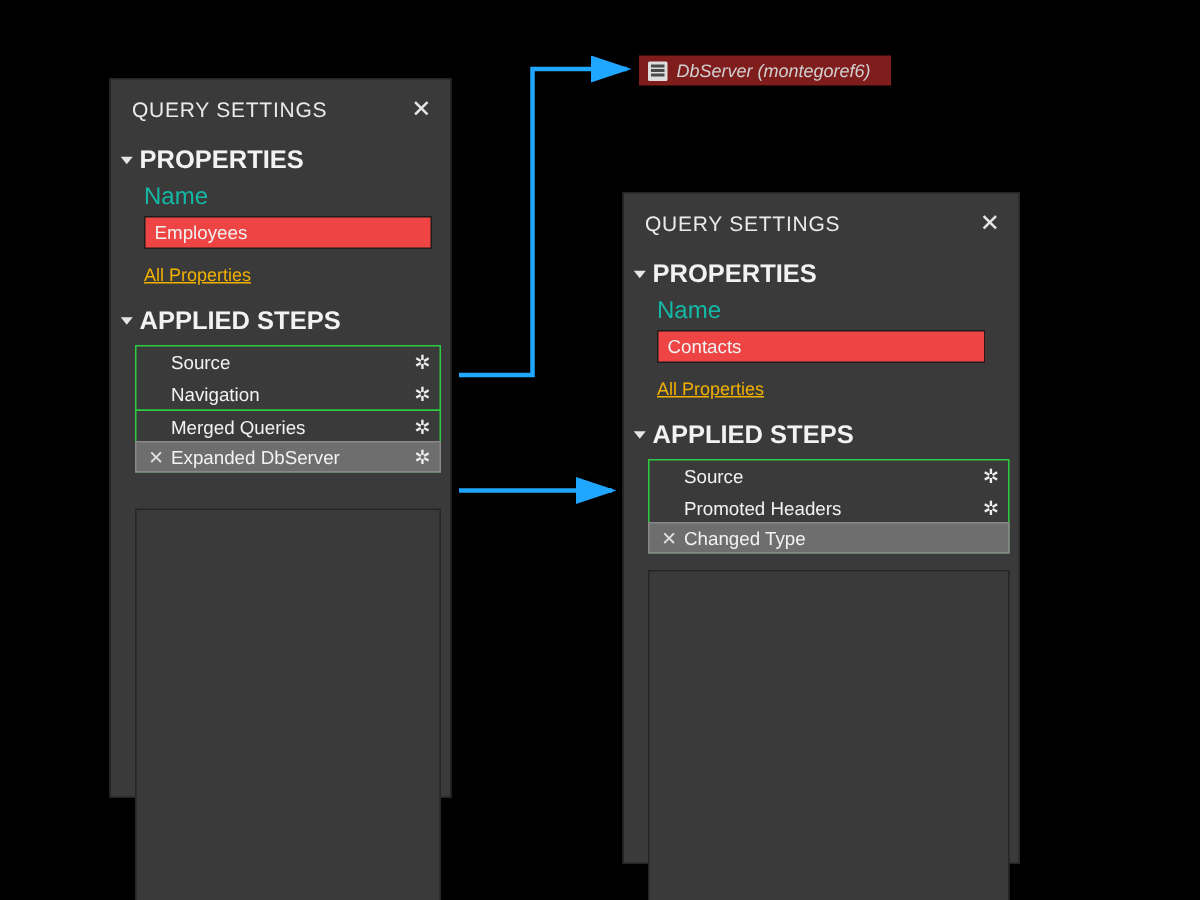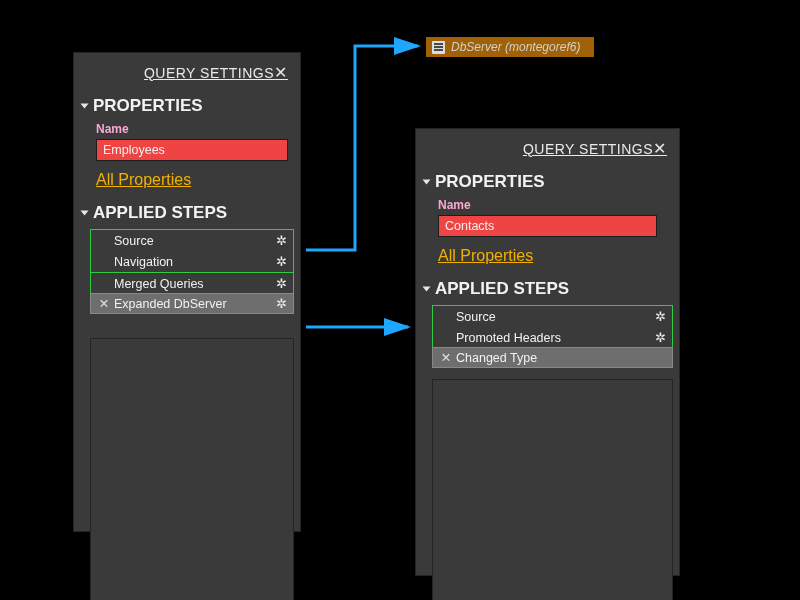--- a/index.html
+++ b/index.html
@@ -19,27 +19,26 @@
     position: absolute;
     background: #3a3a3a;
     border: 1px solid #252525;
   }
   .panel-left { left: 73px; top: 52px; width: 228px; height: 480px; }
   .panel-right { left: 415px; top: 128px; width: 265px; height: 448px; }
 
   .panel-title {
     display: flex;
     align-items: center;
-    justify-content: flex-end;
+    justify-content: space-between;
     padding: 10px 12px 10px 14px;
     font-size: 14px;
     letter-spacing: 0.5px;
     font-weight: 400;
     color: #eaeaea;
-    text-decoration: underline;
   }
   .close-x { font-size: 16px; color: #e6e6e6; cursor: pointer; font-weight: 300; }
 
   .section-header {
     display: flex;
     align-items: center;
     gap: 4px;
     padding: 4px 6px 4px 6px;
     font-size: 17px;
     font-weight: 600;
@@ -49,42 +48,41 @@
     display: inline-block;
     width: 0; height: 0;
     border-top: 4px solid transparent;
     border-bottom: 4px solid transparent;
     border-right: 5px solid #e6e6e6;
     transform: rotate(-90deg);
     margin: 0 2px 0 2px;
   }
 
   .field-label {
-    font-size: 12px;
-    color: #f9a8d4;
+    font-size: 16px;
+    color: #14b8a6;
     padding: 2px 0 3px 22px;
-    font-weight: bold;
   }
 
   .text-input {
     margin: 0 12px 6px 22px;
     background: #ef4444;
     border: 1px solid #1d1d1d;
     color: #f0f0f0;
     font-size: 12.5px;
     padding: 3px 6px;
     width: calc(100% - 34px);
     font-family: inherit;
   }
   .panel-right .text-input { width: calc(100% - 44px); }
 
   .link {
     display: inline-block;
     margin: 4px 0 10px 22px;
-    font-size: 16px;
+    font-size: 12px;
     color: #f2b100;
     text-decoration: underline;
     cursor: pointer;
   }
 
   .steps-box {
     margin: 2px 6px 4px 16px;
     min-height: 105px;
   }
   .group-hl {
@@ -131,21 +129,21 @@
     margin: 0 6px 6px 16px;
     height: calc(100% - 208px);
   }
   .panel-right .steps-body { height: calc(100% - 214px); }
 
   
   .db-chip {
     position: absolute;
     left: 426px;
     top: 37px;
-    background: #a16207;
+    background: #7f1d1d;
     color: #d0d0d0;
     font-style: italic;
     font-size: 12px;
     padding: 3px 14px 3px 6px;
     display: flex;
     align-items: center;
     gap: 6px;
   }
   .db-chip .db-icon {
     display: inline-block;

